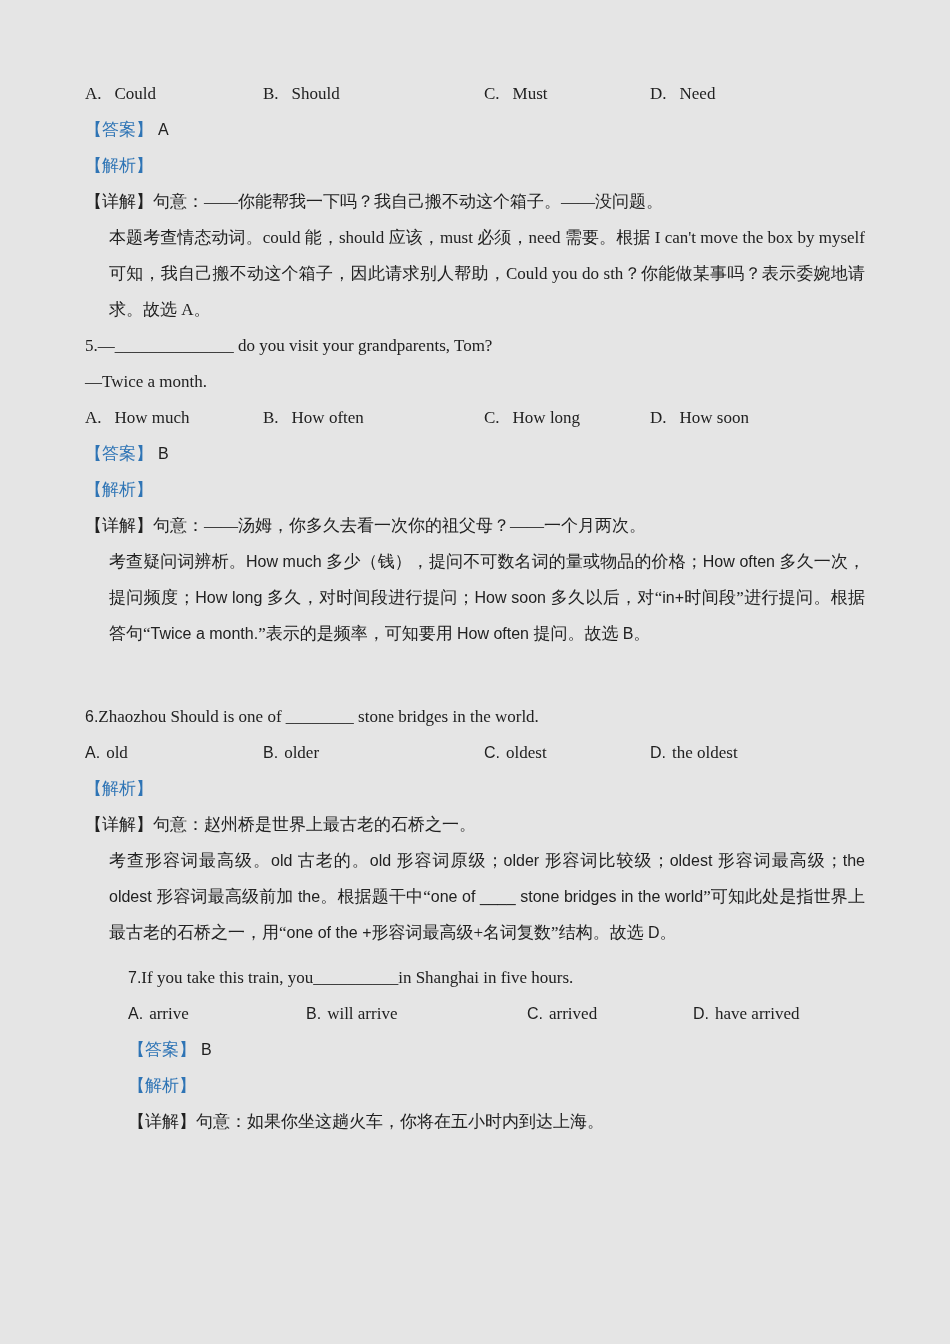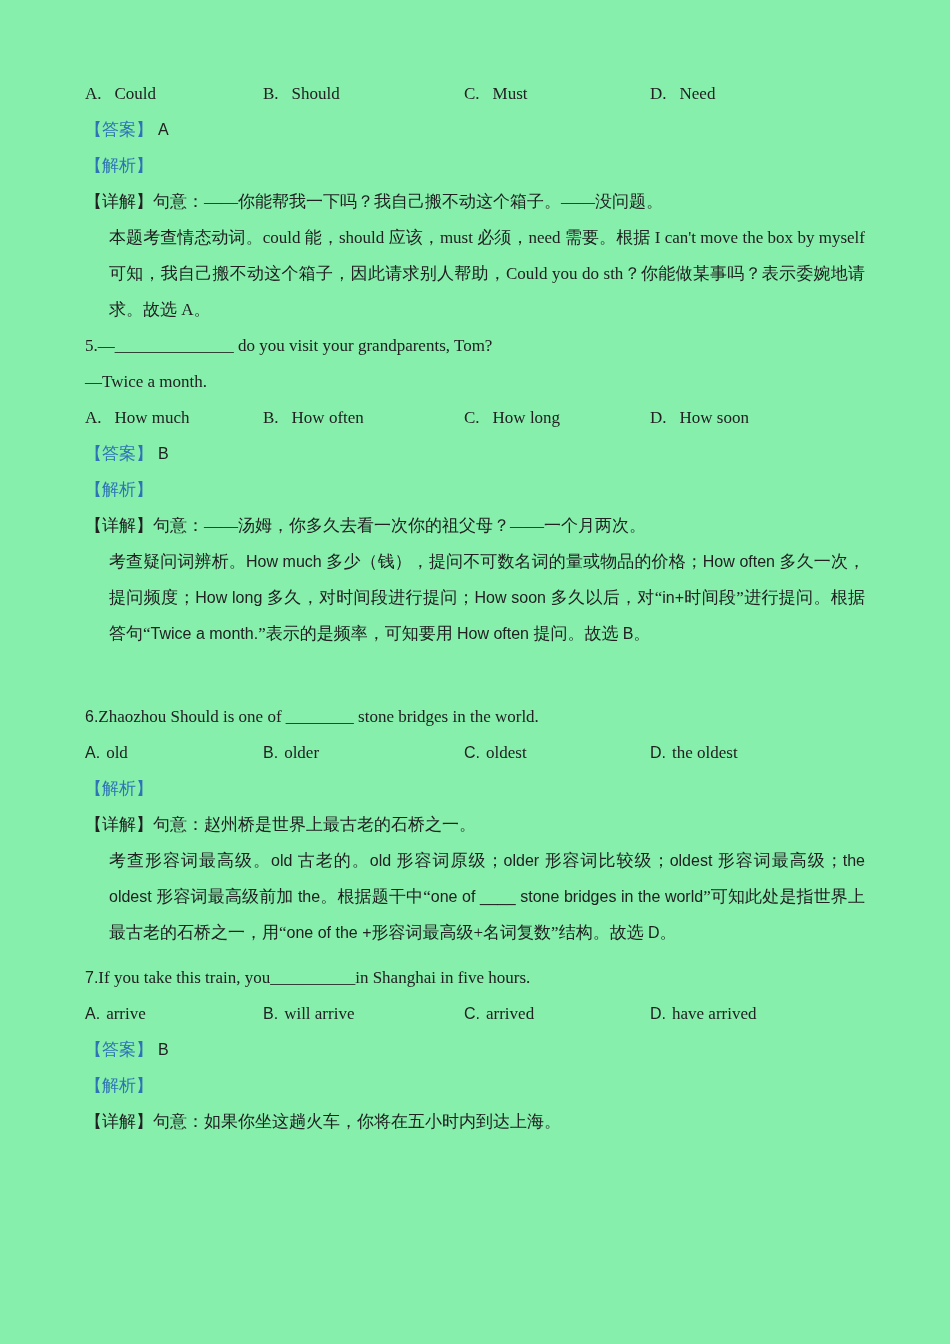--- a/index.html
+++ b/index.html
@@ -12,21 +12,21 @@
     height: 1344px;
     overflow: hidden;
     font-family: "Liberation Serif", "DejaVu Serif", serif;
     color: #212121;
   }
   .page {
     box-sizing: border-box;
     width: 950px;
     height: 1344px;
     padding: 76px 85px 0 85px;
-    background: #86efac;
+    background: #e5e5e5;
   }
   .line, .para {
     font-size: 17px;
     line-height: 36px;
   }
   .para.justify {
     text-align: justify;
     margin-left: 24px;
   }
   .sans {
@@ -38,32 +38,32 @@
   }
   .options-row {
     position: relative;
     height: 36px;
     font-size: 17px;
     line-height: 36px;
   }
   .option { position: absolute; top: 0; white-space: nowrap; }
   .option:nth-child(1) { left: 0; }
   .option:nth-child(2) { left: 178px; }
-  .option:nth-child(3) { left: 379px; }
+  .option:nth-child(3) { left: 399px; }
   .option:nth-child(4) { left: 565px; }
   .option-letter.wide  { margin-right: 13px; }
   .option-letter.narrow {
     margin-right: 6px;
     font-family: "Liberation Sans", "DejaVu Sans", sans-serif;
     font-size: 16px;
   }
   .answer-letter { margin-left: 5px; }
   .question-block { margin: 0; }
   #block-q6 { margin-top: 47px; }
-  #block-q7 { margin-top: 9px; }
+  #block-q7 { margin-top: 9px; margin-left: 43px; }
 </style>
 </head>
 <body>
 
 <main class="page">
 
 <section class="question-block" id="block-q4">
       <div class="options-row">
         <span class="option"><span class="option-letter wide">A.</span><span class="option-text">Could</span></span>
         <span class="option"><span class="option-letter wide">B.</span><span class="option-text">Should</span></span>

